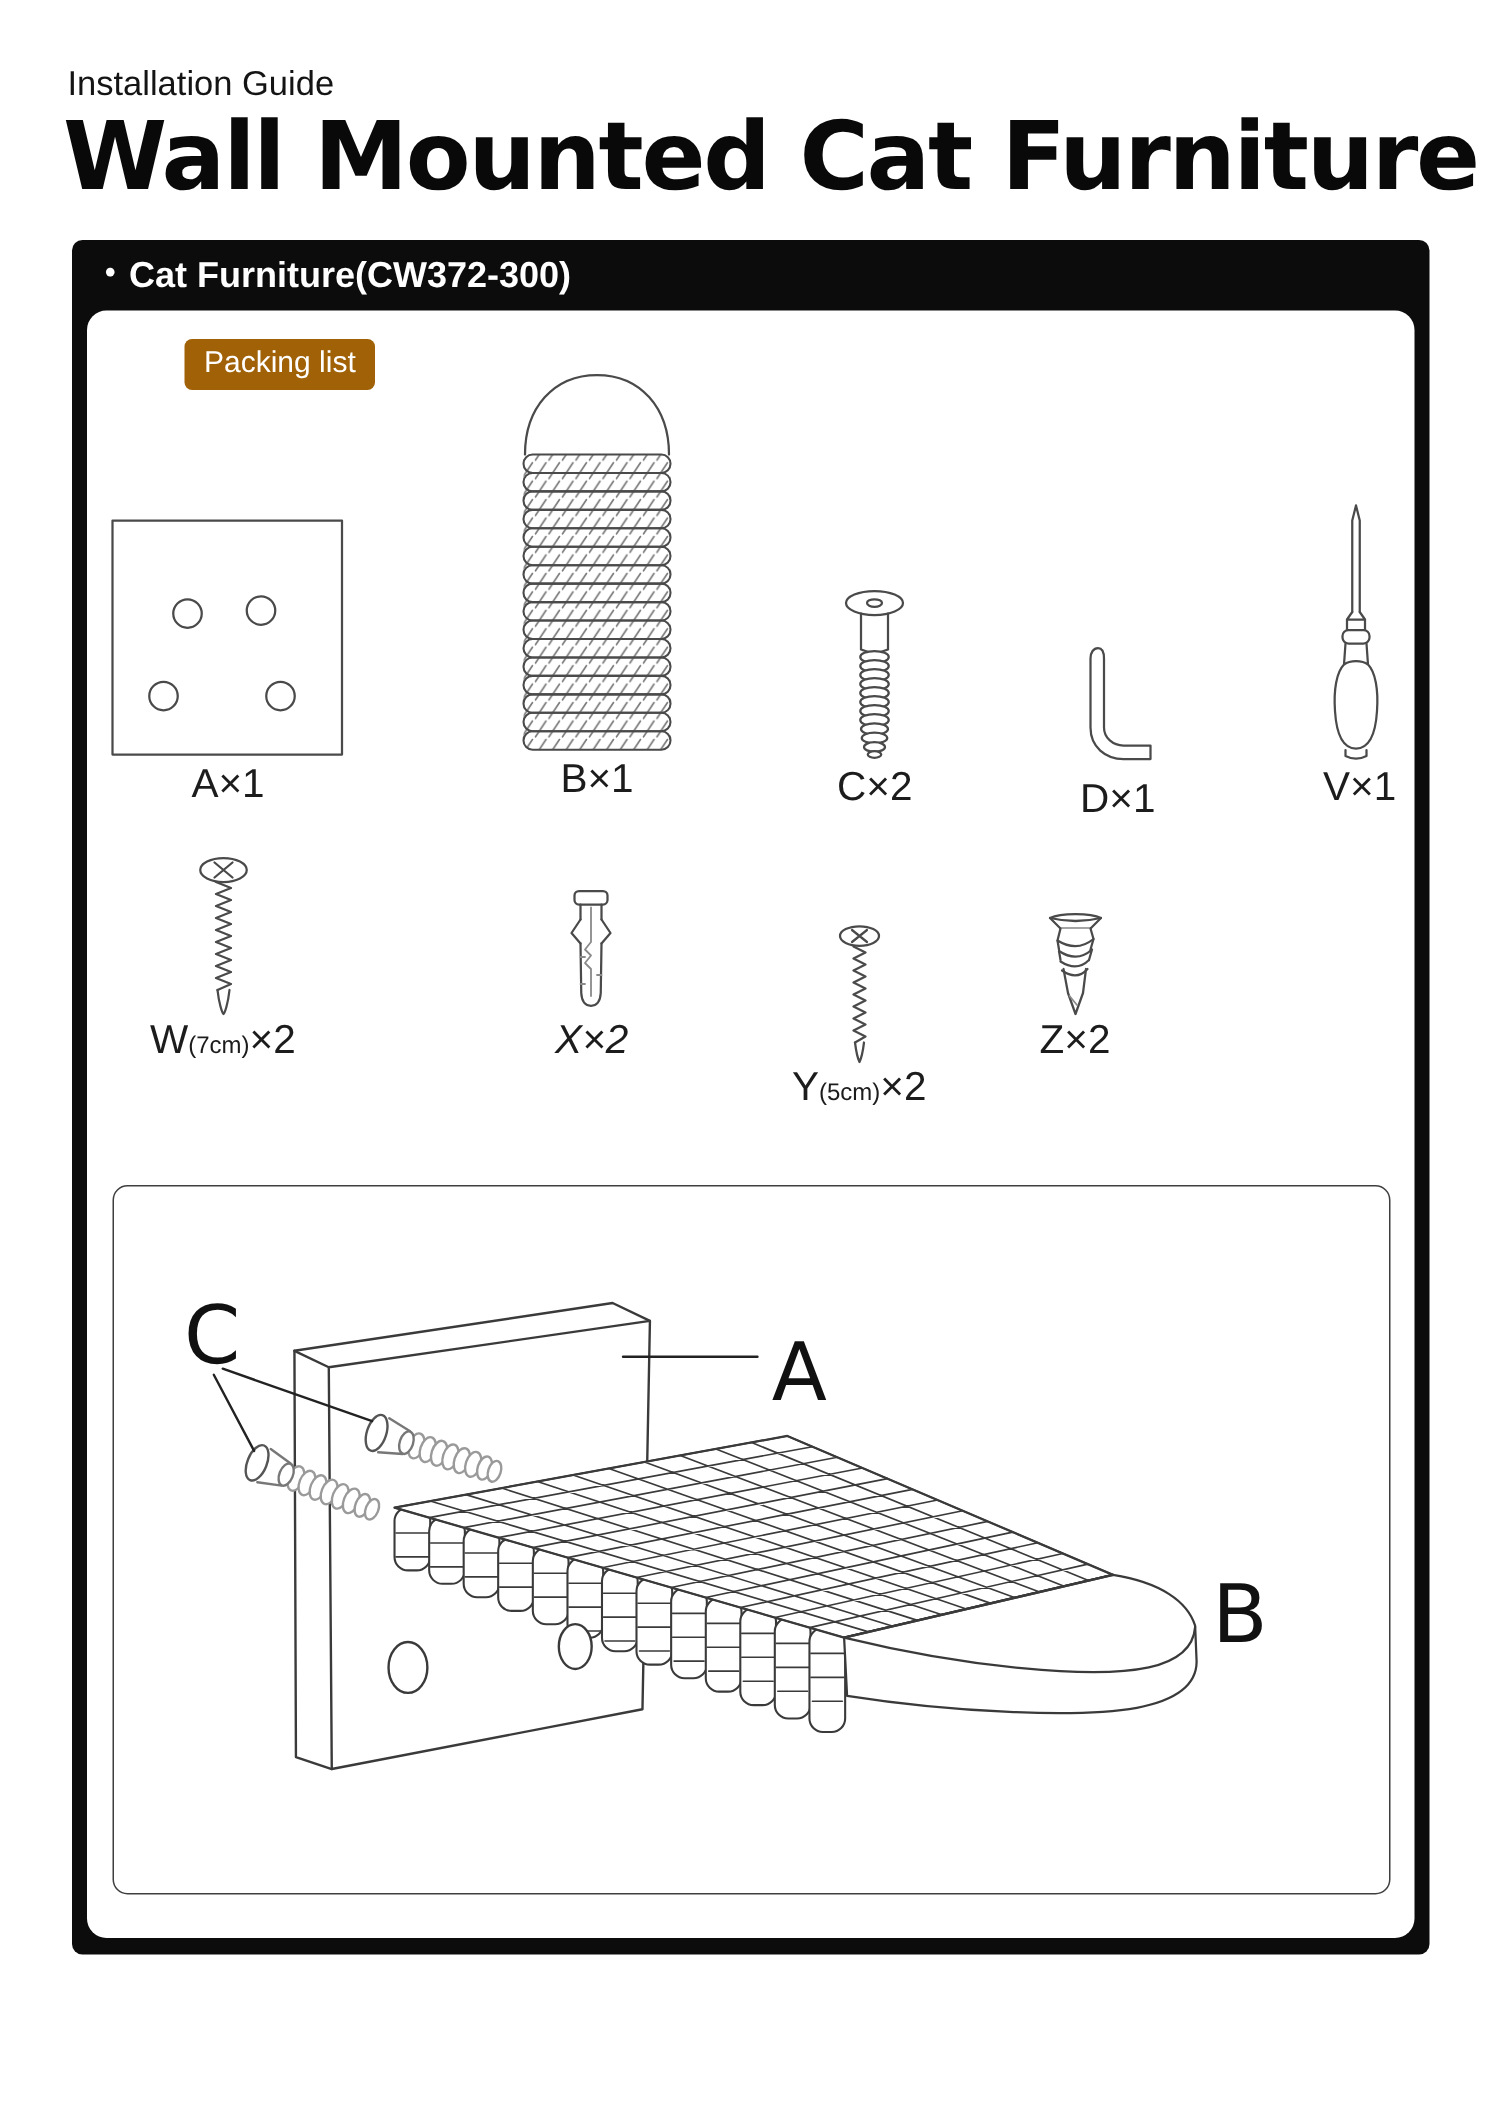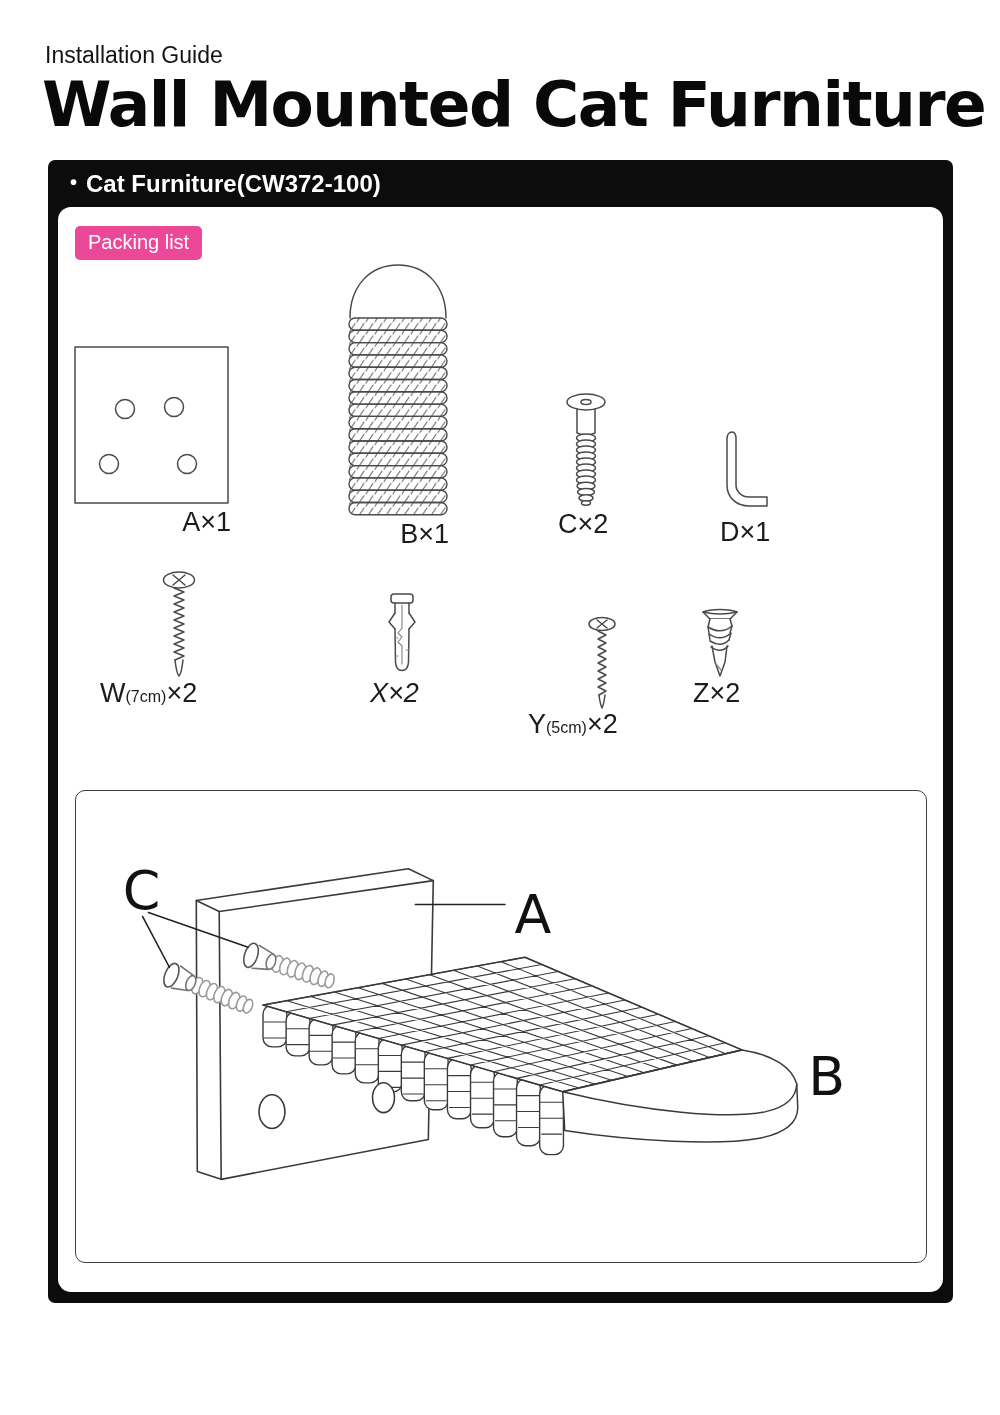--- a/index.html
+++ b/index.html
@@ -11,26 +11,26 @@
              font-family:"DejaVu Sans",sans-serif;letter-spacing:-1.5px;color:#090909;}
 
   .panel{position:absolute;left:48px;top:160px;width:905px;height:1143px;
          background:#0c0c0c;border-radius:7px;}
   .panel-header{position:absolute;left:70px;top:160px;height:47px;display:flex;
                 align-items:center;color:#ffffff;font-size:24px;font-weight:700;}
   .panel-header .bullet{font-size:20px;margin-right:9px;transform:translateY(-1px);}
   .panel-body{position:absolute;left:58px;top:207px;width:885px;height:1085px;
               background:#ffffff;border-radius:13px;}
 
-  .badge{position:absolute;background:#ec4899;color:#ffffff;font-size:20px;
-         line-height:1;padding:6px 13px 8px;border-radius:5px;}
+  .badge{position:absolute;background:#a16207;color:#ffffff;font-size:20px;
+         line-height:1;padding:6px 13px 8px;border-radius:5px;margin-left:48px;}
   #badge-packing{left:75px;top:226px;}
   #badge-steps{left:75px;top:734px;}
 
-  .item{position:absolute;display:flex;flex-direction:column;align-items:flex-end;}
+  .item{position:absolute;display:flex;flex-direction:column;align-items:center;}
   .item svg{display:block;}
   .item-label{margin-top:2px;font-size:27px;color:#1c1c1c;white-space:nowrap;line-height:1;}
   .item-label .sz{font-size:16px;margin-top:44px;}
 
   .diagram{position:absolute;left:75px;top:790px;width:852px;height:473px;
            border:1.6px solid #3f3f3f;border-radius:10px;box-sizing:border-box;}
   .diagram svg{display:block;width:100%;height:100%;}
 
   .lineart{stroke:#4a4a4a;stroke-width:1.5;fill:none;stroke-linecap:round;stroke-linejoin:round;}
   .lineart .fw{fill:#ffffff;}
@@ -43,38 +43,38 @@
 <body>
 
 <div class="page">
 
   <div class="kicker">Installation Guide</div>
   <div class="doc-title">Wall Mounted Cat Furniture</div>
 
   <div class="panel"></div>
   <div class="panel-header">
     <span class="bullet">•</span>
-    <span>Cat Furniture(CW372-100)</span>
+    <span>Cat Furniture(CW372-300)</span>
   </div>
   <div class="panel-body"></div>
 
   <div class="badge" id="badge-packing">Packing list</div>
 
   <div class="item" style="left:73px;top:345px;">
     <svg width="158" height="162" viewBox="0 0 158 162" class="lineart">
       <rect x="2" y="2" width="153" height="156" class="fw"></rect>
       <circle cx="52" cy="64" r="9.5" class="fw"></circle>
       <circle cx="101" cy="62" r="9.5" class="fw"></circle>
       <circle cx="36" cy="119" r="9.5" class="fw"></circle>
       <circle cx="114" cy="119" r="9.5" class="fw"></circle>
     </svg>
     <div class="item-label"><span>A</span><span class="sz"></span><span>×1</span></div>
   </div>
 
-  <div class="item" style="left:347px;top:261px;">
+  <div class="item" style="left:347px;top:246px;">
     <svg width="102" height="258" viewBox="0 0 102 258" class="lineart">
       <defs>
         <pattern id="rope" width="9" height="12.3" patternUnits="userSpaceOnUse">
           <path d="M1,11.5 L8,1" stroke="#777" stroke-width="1.1" fill="none"></path>
         </pattern>
       </defs>
       <path d="M3,57 C3,26 22,4 51,4 C80,4 99,26 99,57" class="fw"></path>
       <rect x="2" y="57" width="98" height="196.8" rx="6.1" fill="url(#rope)" stroke="none"></rect>
       <g id="post-bands">
           <rect x="2" y="57.0" width="98" height="12.3" rx="6.1"></rect>
@@ -121,20 +121,31 @@
     <div class="item-label"><span>C</span><span class="sz"></span><span>×2</span></div>
   </div>
 
   <div class="item" style="left:720px;top:428px;">
     <svg width="50" height="89" viewBox="0 0 50 89" class="lineart">
       <path d="M12,4 C9,4 7,7 7,11 L7,57 C7,70 17,78 29,78 L47,78 L47,69 L29,69 C22,69 16,64 16,57 L16,11 C16,7 15,4 12,4 Z" class="fw"></path>
     </svg>
     <div class="item-label"><span>D</span><span class="sz"></span><span>×1</span></div>
   </div>
 
+  <div class="item" style="left:882px;top:336px;">
+    <svg width="40" height="173" viewBox="0 0 40 173" class="lineart">
+      <path d="M18,1 L15.5,11 L15.5,72 M18,1 L20.5,11 L20.5,72"></path>
+      <path d="M15.5,72 L12,77 L12,84 M20.5,72 L24,77 L24,84 M12,77 L24,77"></path>
+      <rect x="9" y="84" width="18" height="9" rx="4" class="fw"></rect>
+      <path d="M11,93 L10,107 M25,93 L26,107"></path>
+      <path d="M10,107 C5,112 3,124 4,138 C5,154 9,163 18,163 C27,163 31,154 32,138 C33,124 31,112 26,107 C22,104 14,104 10,107 Z" class="fw"></path>
+      <path d="M11,164 L11,168 Q18,171.5 25,168 L25,164"></path>
+    </svg>
+    <div class="item-label"><span>V</span><span class="sz"></span><span>×1</span></div>
+  </div>
 
   <div class="item" style="left:100px;top:570px;">
     <svg width="36" height="108" viewBox="0 0 36 108" class="lineart">
       <ellipse cx="18" cy="10" rx="15.5" ry="8" class="fw"></ellipse>
       <path d="M12,5 L24,15 M24,5 L12,15"></path>
       <path d="M13,18 L23,22 L13,26 L23,30 L13,34 L23,38 L13,42 L23,46 L13,50 L23,54 L13,58 L23,62 L13,66 L23,70 L13,74 L23,78 L13,82 L23,86 L14,90"></path>
       <path d="M14,90 C15,99 17,105 18,106 C19,105 21,99 22,90"></path>
     </svg>
     <div class="item-label"><span>W</span><span class="sz">(7cm)</span><span>×2</span></div>
   </div>

